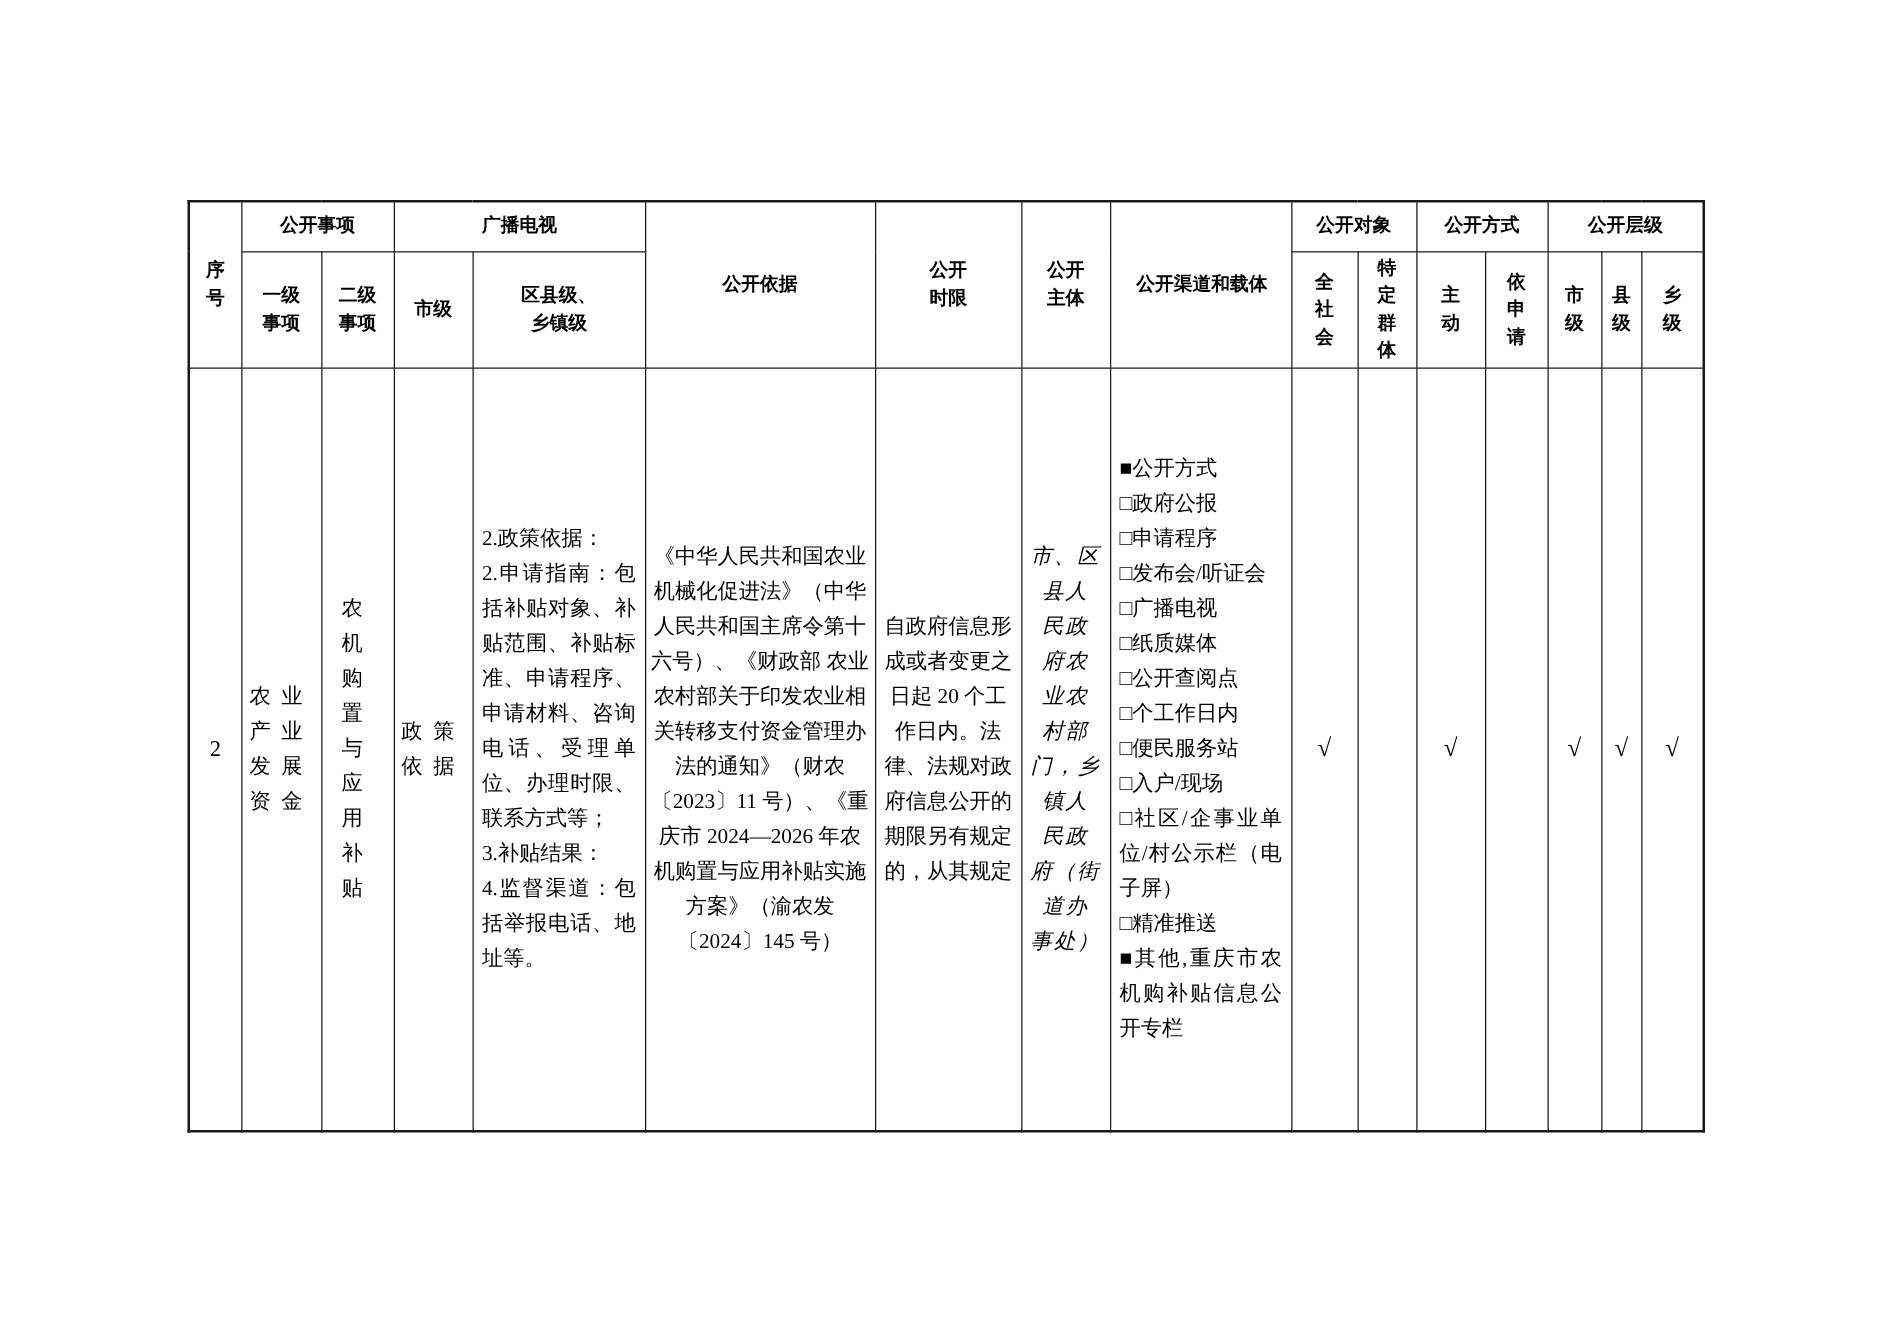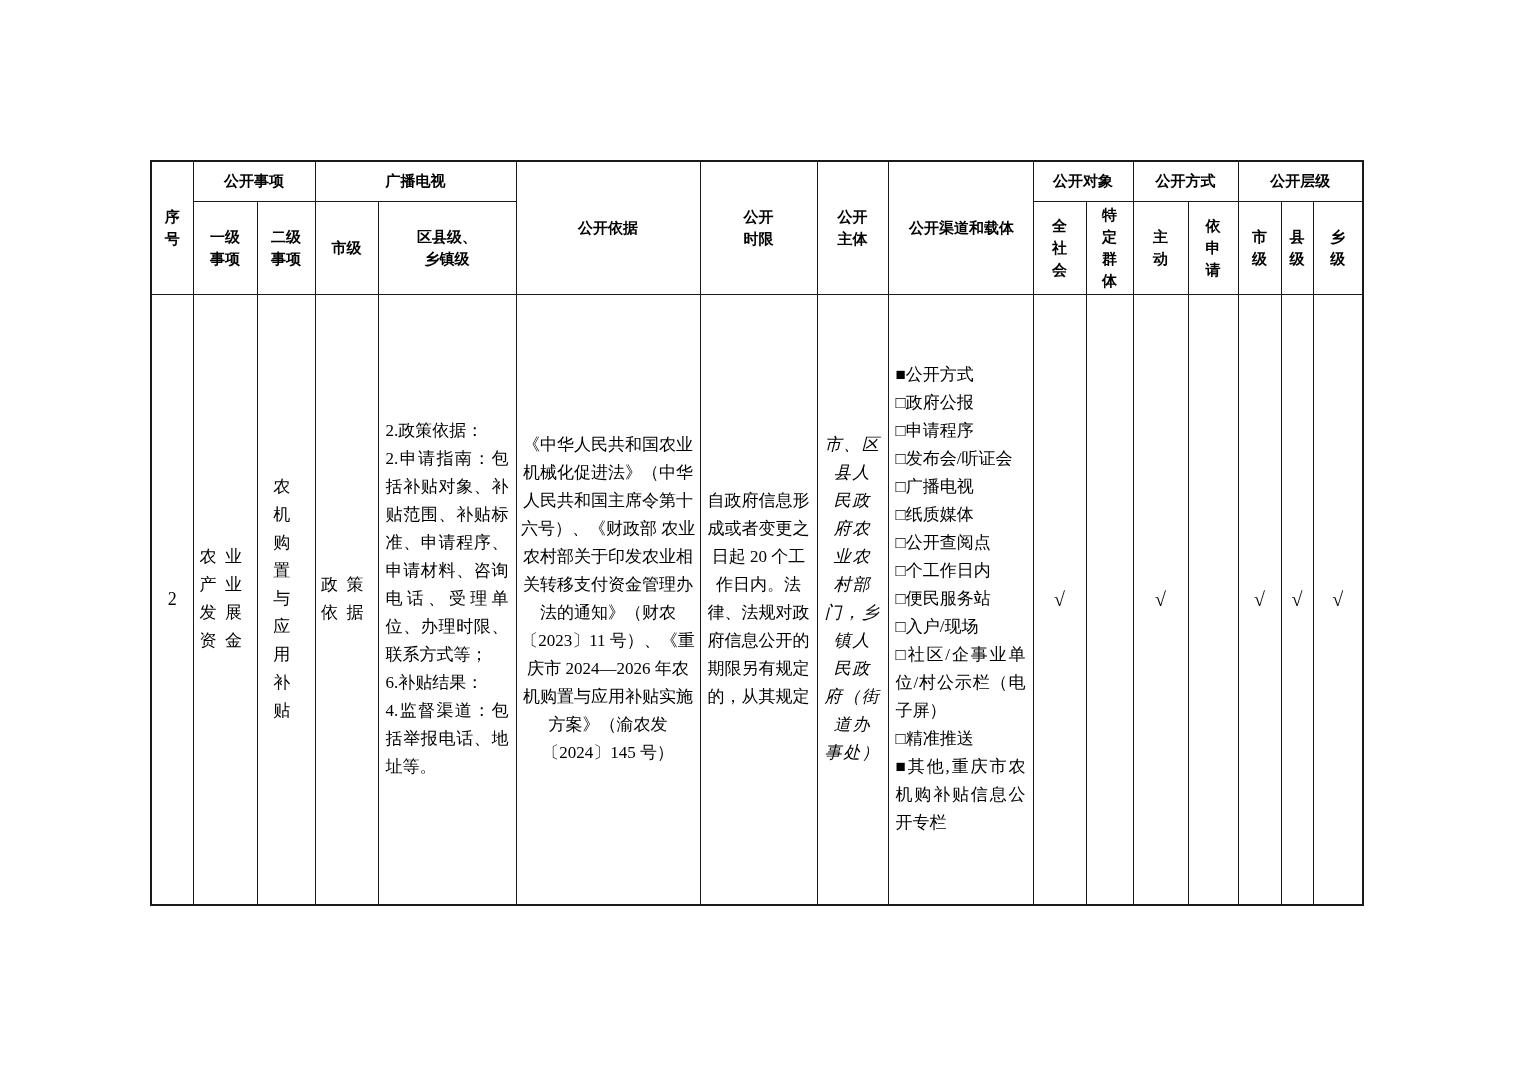--- a/index.html
+++ b/index.html
@@ -146,21 +146,21 @@
         <td class="pre spread">农机
 购置
 与应
 用补
 贴</td>
         <td class="pre spread">政策
 依据</td>
         <td class="just">
           <div>2.政策依据：</div>
           <div>2.申请指南：包括补贴对象、补贴范围、补贴标准、申请程序、申请材料、咨询电话、受理单位、办理时限、联系方式等；</div>
-          <div>6.补贴结果：</div>
+          <div>3.补贴结果：</div>
           <div>4.监督渠道：包括举报电话、地址等。</div>
         </td>
         <td class="center-flow">《中华人民共和国农业机械化促进法》（中华人民共和国主席令第十六号）、《财政部 农业农村部关于印发农业相关转移支付资金管理办法的通知》（财农〔2023〕11 号）、《重庆市 2024—2026 年农机购置与应用补贴实施方案》（渝农发〔2024〕145 号）</td>
         <td class="center-flow">自政府信息形成或者变更之日起 20 个工作日内。法律、法规对政府信息公开的期限另有规定的，从其规定</td>
         <td class="pre spread-sm">市、区
 县人
 民政
 府农
 业农
 村部

